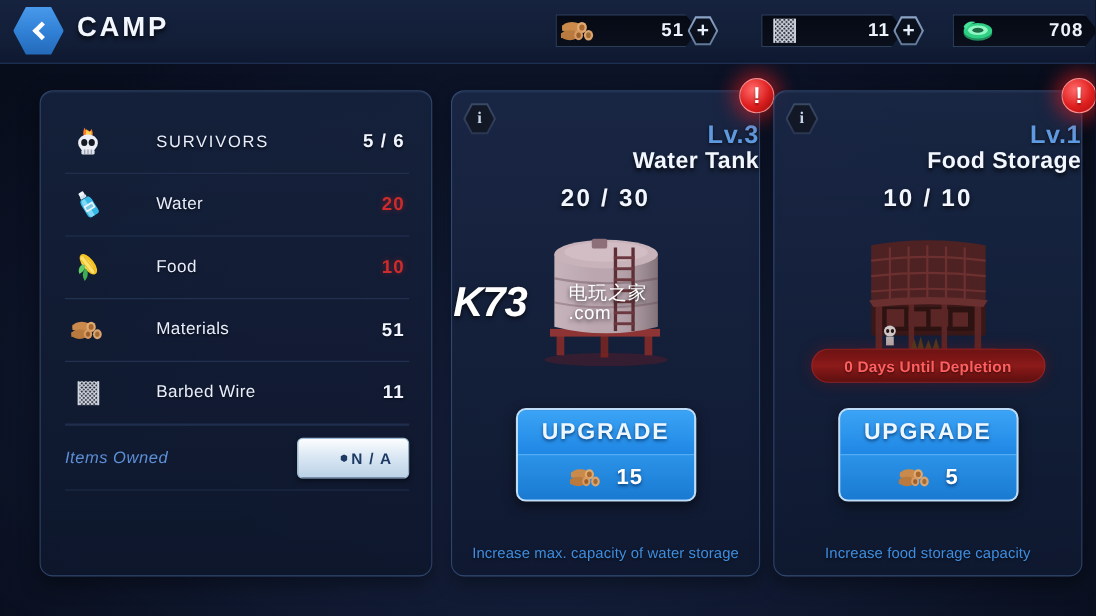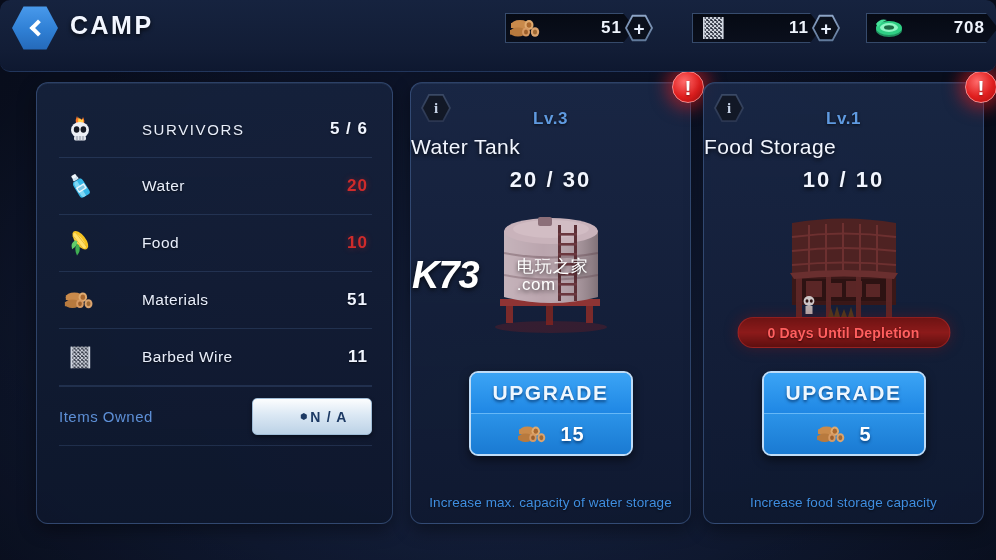--- a/index.html
+++ b/index.html
@@ -28,25 +28,24 @@
     inset: 0;
     pointer-events: none;
     background: radial-gradient(ellipse 900px 600px at 50% 50%, rgba(0,0,0,0) 40%, rgba(0,0,0,0.45) 100%);
   }
 
   
   .topbar {
     position: absolute;
     top: 0; left: 0;
     width: 996px;
-    height: 72px;
+    height: 58px;
     background: linear-gradient(180deg, #16233f 0%, #121d36 70%, #0e1830 100%);
     border-bottom: 1px solid rgba(70,110,180,0.25);
     z-index: 5;
-    border-radius: 10px;
   }
 
   .back-btn {
     position: absolute;
     left: 12px; top: 5px;
     width: 46px; height: 46px;
     cursor: pointer;
   }
   .hexblue {
     width: 46px; height: 46px;
@@ -186,25 +185,26 @@
     height: 60px;
     display: flex;
     align-items: center;
     border-top: 1px solid rgba(110,150,210,0.18);
     border-bottom: 1px solid rgba(110,150,210,0.18);
   }
   .items-owned-label {
     font-size: 15px;
     color: #5d8fd6;
     letter-spacing: 0.5px;
+    font-style: italic;
   }
   .na-button {
     position: absolute;
     right: 0; top: 11px;
-    width: 120px; height: 37px;
+    width: 102px; height: 37px;
     border-radius: 5px;
     background: linear-gradient(180deg, #fcfdfe 0%, #dbe8f4 45%, #bcd2e6 100%);
     border: 1px solid #9fbcd6;
     display: flex; align-items: center; justify-content: center;
     gap: 3px;
     cursor: pointer;
     box-shadow: 0 2px 4px rgba(0,0,0,0.45);
     padding-left: 24px;
   }
   .na-text {
@@ -270,31 +270,31 @@
     color: #ffffff;
     font-size: 21px;
     font-weight: bold;
     line-height: 1;
     text-shadow: 0 1px 2px rgba(0,0,0,0.4);
   }
 
   .card-level {
     position: absolute;
     top: 26px; left: 0; width: 100%;
-    text-align: center;
-    font-size: 17px; font-weight: bold;
+    text-align: right;
+    font-size: 23px; font-weight: bold;
     color: #5f9ae0;
     letter-spacing: 0.6px;
     text-shadow: 0 1px 3px rgba(0,0,0,0.7);
   }
   .card-name {
     position: absolute;
     top: 52px; left: 0; width: 100%;
-    text-align: left;
-    font-size: 21px; font-weight: normal;
+    text-align: right;
+    font-size: 21px; font-weight: bold;
     color: #f2f6ff;
     letter-spacing: 0.4px;
     text-shadow: 0 2px 4px rgba(0,0,0,0.75);
   }
   .card-capacity {
     position: absolute;
     top: 84px; left: 0; width: 100%;
     text-align: center;
     font-size: 22px; font-weight: bold;
     color: #f2f6ff;

